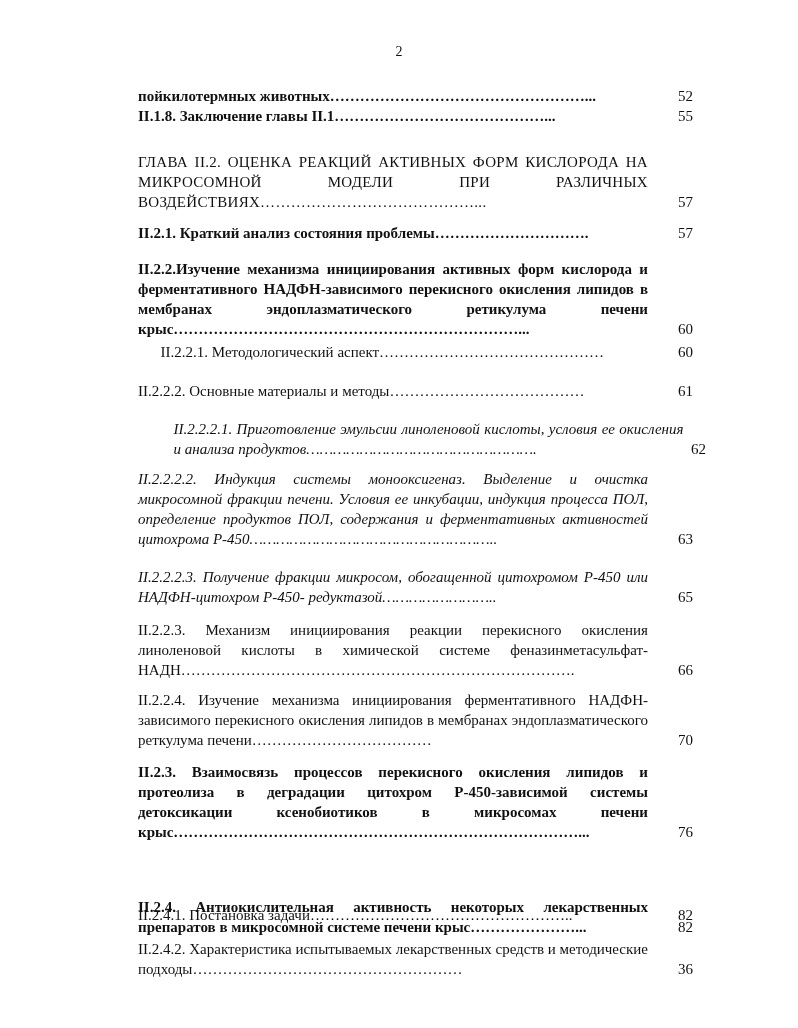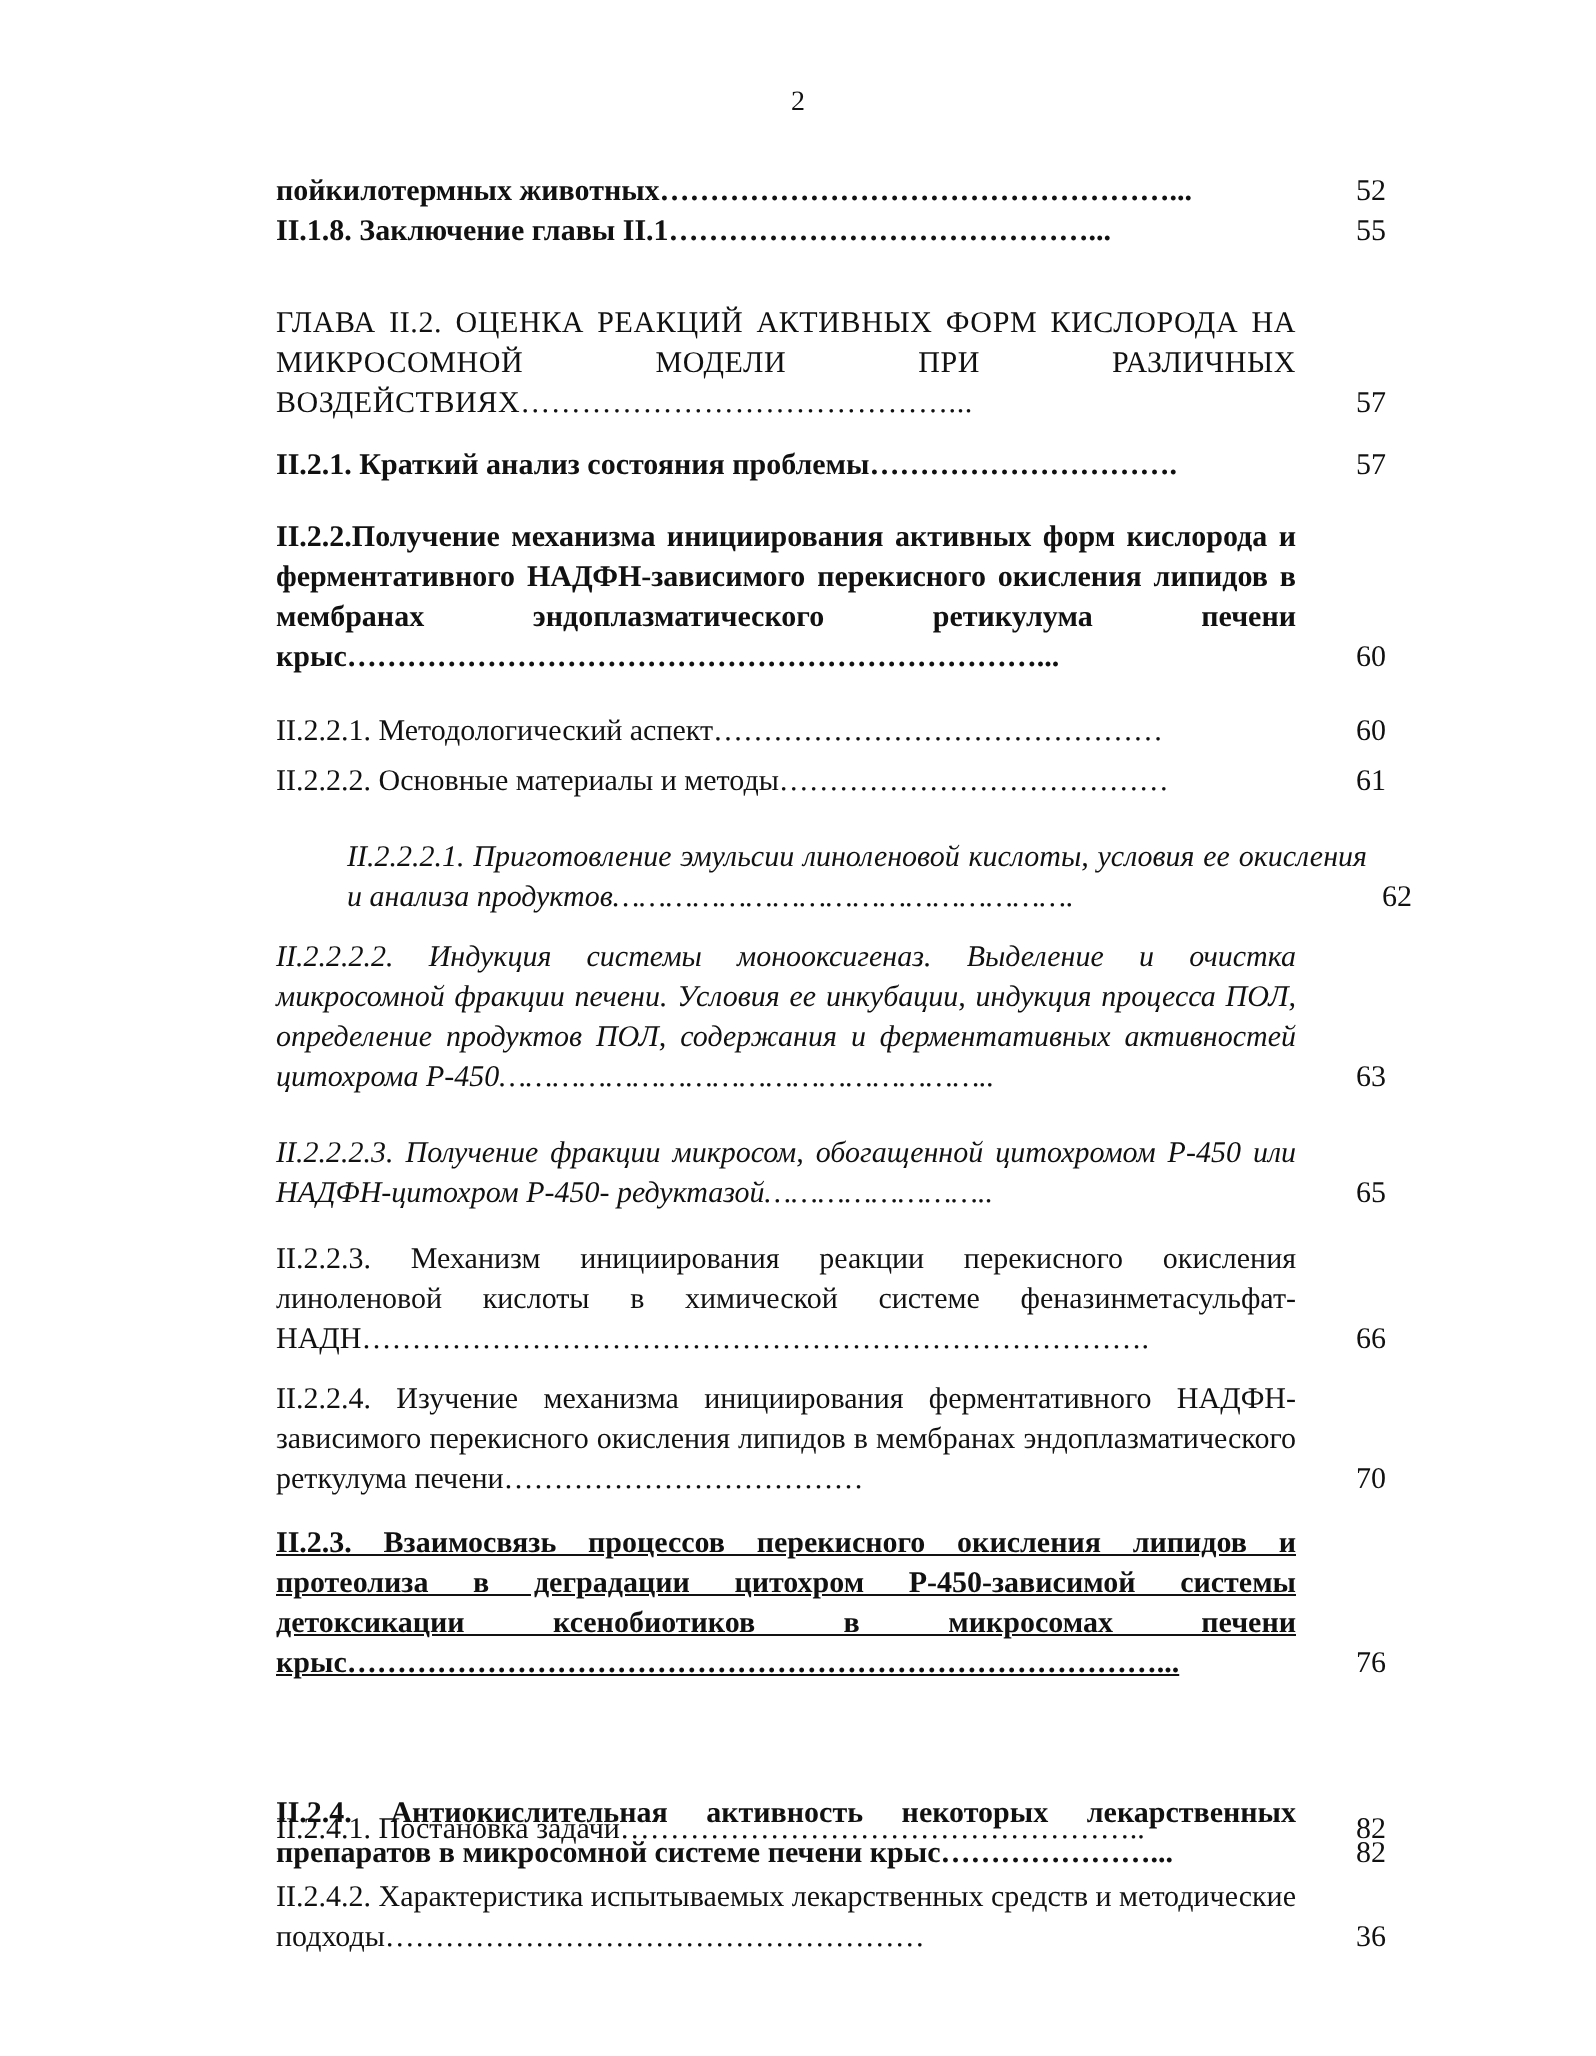--- a/index.html
+++ b/index.html
@@ -29,24 +29,24 @@
     </div>
     <div class="entry" style="position: absolute; left: 138px; top: 152px; width: 555px;">
       <span class="text caps">ГЛАВА II.2. ОЦЕНКА РЕАКЦИЙ АКТИВНЫХ ФОРМ КИСЛОРОДА НА МИКРОСОМНОЙ МОДЕЛИ ПРИ РАЗЛИЧНЫХ ВОЗДЕЙСТВИЯХ……………………………………...</span>
       <span class="pg">57</span>
     </div>
     <div class="entry" style="position: absolute; left: 138px; top: 223px; width: 555px;">
       <span class="text b">II.2.1. Краткий анализ состояния проблемы………………………….</span>
       <span class="pg">57</span>
     </div>
     <div class="entry" style="position: absolute; left: 138px; top: 259px; width: 555px;">
-      <span class="text b">II.2.2.Получение механизма инициирования активных форм кислорода и ферментативного НАДФН-зависимого перекисного окисления липидов в мембранах эндоплазматического ретикулума печени крыс……………………………………………………………...</span>
+      <span class="text b">II.2.2.Изучение механизма инициирования активных форм кислорода и ферментативного НАДФН-зависимого перекисного окисления липидов в мембранах эндоплазматического ретикулума печени крыс……………………………………………………………...</span>
       <span class="pg">60</span>
     </div>
-    <div class="entry" style="position: absolute; left: 138px; top: 356px; width: 555px;">
+    <div class="entry" style="position: absolute; left: 138px; top: 342px; width: 555px; justify-content: center;">
       <span class="text ">II.2.2.1. Методологический аспект………………………………………</span>
       <span class="pg">60</span>
     </div>
     <div class="entry" style="position: absolute; left: 138px; top: 381px; width: 555px;">
       <span class="text ">II.2.2.2. Основные материалы и методы…………………………………</span>
       <span class="pg">61</span>
     </div>
     <div class="entry" style="position: absolute; left: 151px; top: 419px; width: 555px; justify-content: center;">
       <span class="text i">II.2.2.2.1. Приготовление эмульсии линоленовой кислоты, условия ее окисления и анализа продуктов…………………………………………….</span>
       <span class="pg">62</span>
@@ -60,21 +60,21 @@
       <span class="pg">65</span>
     </div>
     <div class="entry" style="position: absolute; left: 138px; top: 620px; width: 555px;">
       <span class="text ">II.2.2.3. Механизм инициирования реакции перекисного окисления линоленовой кислоты в химической системе феназинметасульфат-НАДН…………………………………………………………………….</span>
       <span class="pg">66</span>
     </div>
     <div class="entry" style="position: absolute; left: 138px; top: 690px; width: 555px;">
       <span class="text ">II.2.2.4. Изучение механизма инициирования ферментативного НАДФН-зависимого перекисного окисления липидов в мембранах эндоплазматического реткулума печени………………………………</span>
       <span class="pg">70</span>
     </div>
-    <div class="entry" style="position: absolute; left: 138px; top: 762px; width: 555px; text-decoration: underline;">
+    <div class="entry" style="position: absolute; left: 138px; top: 762px; width: 555px;">
       <span class="text b">II.2.3. Взаимосвязь процессов перекисного окисления липидов и протеолиза в деградации цитохром Р-450-зависимой системы детоксикации ксенобиотиков в микросомах печени крыс………………………………………………………………………...</span>
       <span class="pg">76</span>
     </div>
     <div class="entry" style="position: absolute; left: 138px; top: 897px; width: 555px;">
       <span class="text b">II.2.4. Антиокислительная активность некоторых лекарственных препаратов в микросомной системе печени крыс…………………...</span>
       <span class="pg">82</span>
     </div>
     <div class="entry" style="position: absolute; left: 138px; top: 905px; width: 555px;">
       <span class="text ">II.2.4.1. Постановка задачи……………………………………………..</span>
       <span class="pg">82</span>

